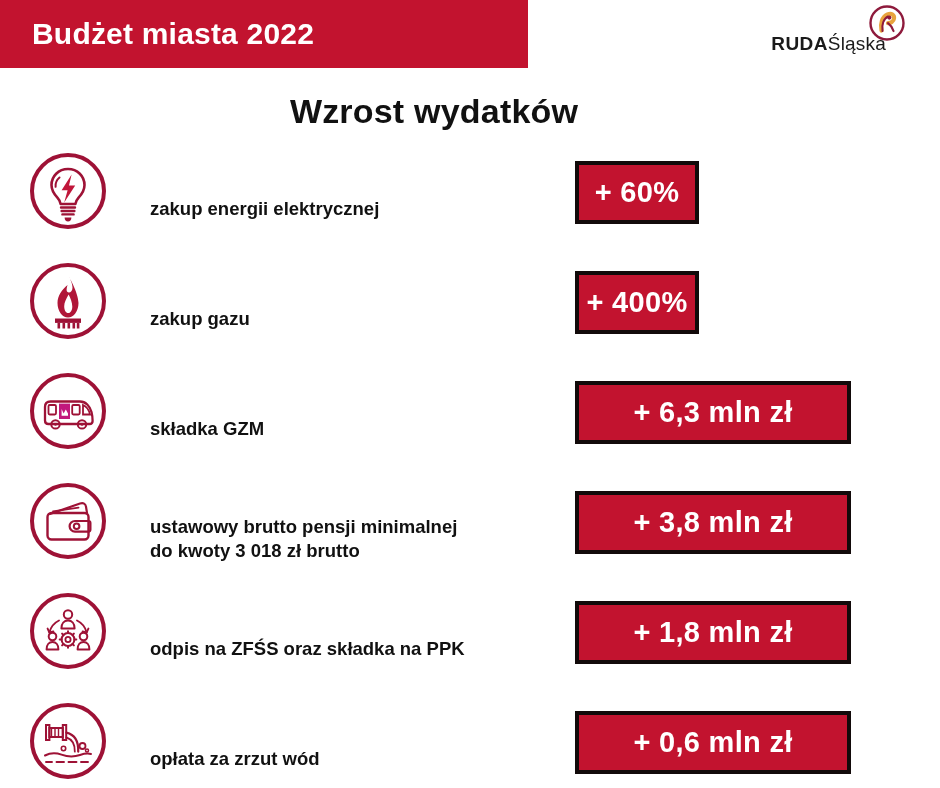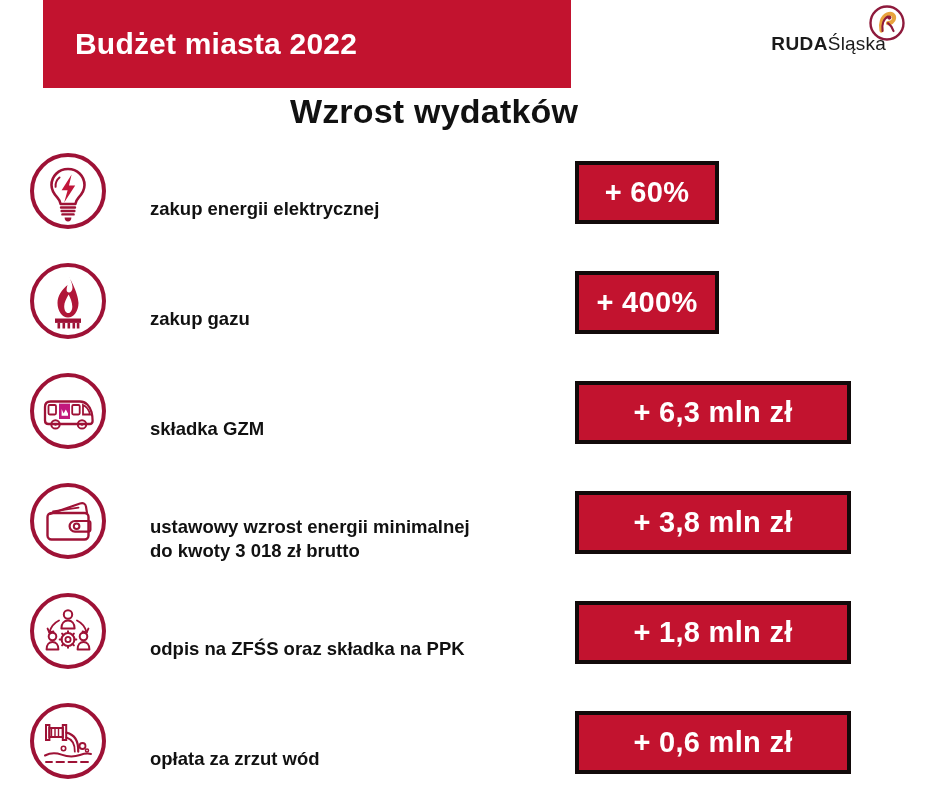--- a/index.html
+++ b/index.html
@@ -20,25 +20,24 @@
   .header {
     position: absolute;
     top: 0; left: 0;
     width: 940px;
     height: 75px;
   }
   .title-banner {
     position: absolute;
     left: 0; top: 0;
     width: 528px;
-    height: 88px;
+    height: 68px;
     background: #c2132f;
     display: flex;
     align-items: center;
-    margin-left: 43px;
   }
   .title-banner-text {
     color: #ffffff;
     font-size: 30px;
     font-weight: bold;
     letter-spacing: 0.2px;
     margin-left: 32px;
     white-space: nowrap;
   }
 
@@ -133,21 +132,21 @@
     top: 21px;
     left: 575px;
     height: 63px;
     border: 4px solid #120a0a;
     background: #c2132f;
     box-sizing: border-box;
     display: flex;
     align-items: center;
     justify-content: center;
   }
-  .value-badge.narrow { width: 144px; }
+  .value-badge.narrow { width: 124px; }
   .value-badge.wide   { width: 276px; }
   .value-badge-text {
     color: #ffffff;
     font-size: 29px;
     font-weight: bold;
     letter-spacing: 0.3px;
     white-space: nowrap;
   }
 </style>
 </head>
@@ -261,21 +260,21 @@
         <path d="M22 33 L52 22.5 C55.4 21.4 57.5 22.8 58 25.6 L59 32" fill="none" stroke="#9e1236" stroke-width="2.2" stroke-linecap="round"></path>
         <path d="M25 30.4 L50.5 26.6" fill="none" stroke="#9e1236" stroke-width="1.8" stroke-linecap="round"></path>
         <rect x="19.5" y="32" width="41" height="26.5" rx="4" fill="none" stroke="#9e1236" stroke-width="2.4"></rect>
         <path d="M47 40 L60.5 40 C61.6 40 62.4 40.8 62.4 42 L62.4 48.6
                  C62.4 49.8 61.6 50.6 60.5 50.6 L47 50.6 C44 50.6 41.6 48.2 41.6 45.3
                  C41.6 42.4 44 40 47 40 Z" fill="none" stroke="#9e1236" stroke-width="2.2"></path>
         <circle cx="48.6" cy="45.3" r="2.8" fill="none" stroke="#9e1236" stroke-width="2"></circle>
       </svg>
     </div>
     <div class="row-label">
-      <span>ustawowy wzrost energii minimalnej</span>
+      <span>ustawowy brutto pensji minimalnej</span>
       <span>do kwoty 3 018 zł brutto</span>
     </div>
     <div class="value-badge wide">
       <span class="value-badge-text">+ 3,8 mln zł</span>
     </div>
   </div>
 
   <div class="row">
     <div class="icon-badge">
       <svg viewBox="0 0 80 80" aria-hidden="true">

